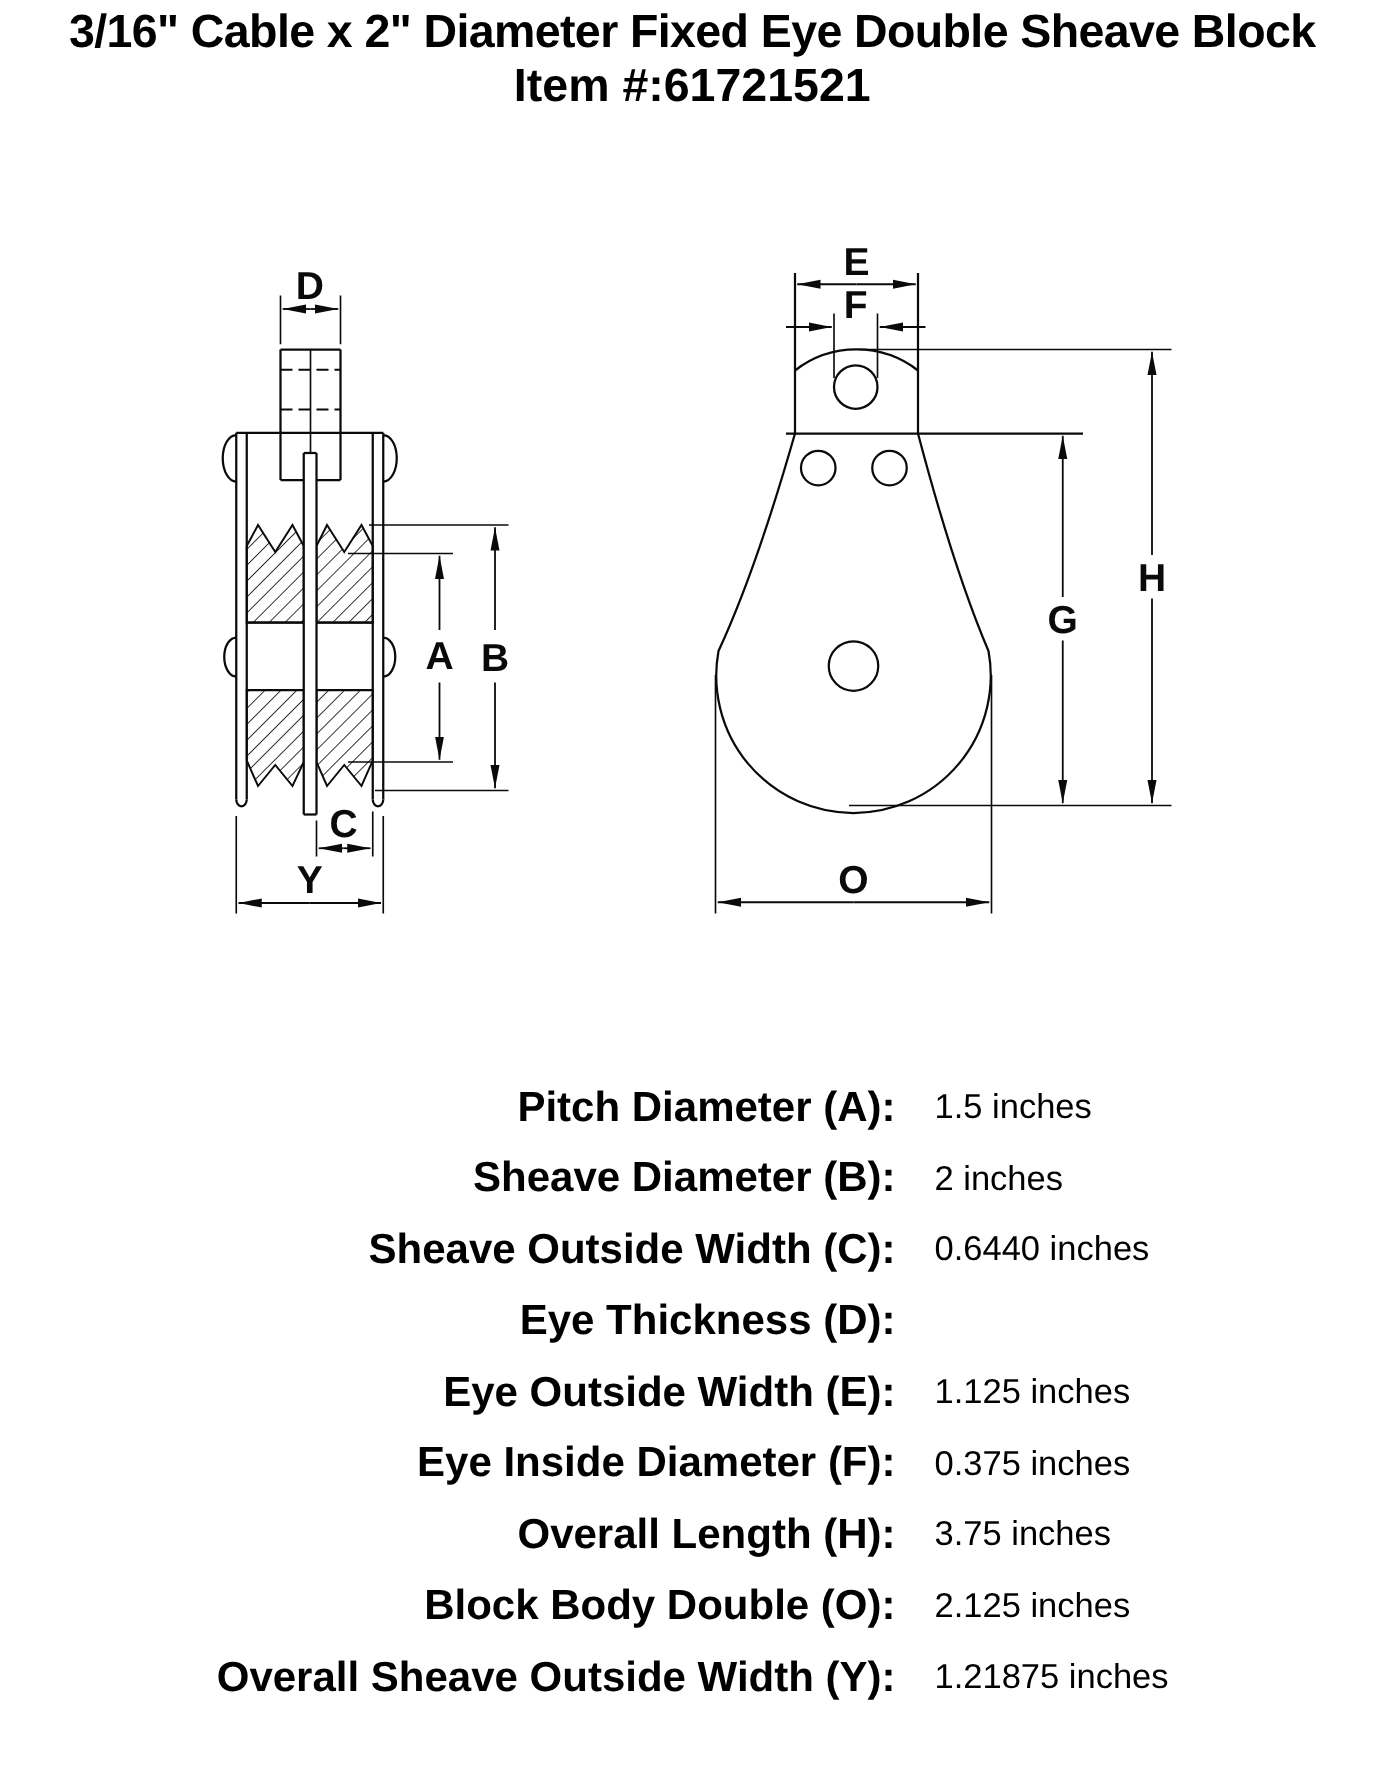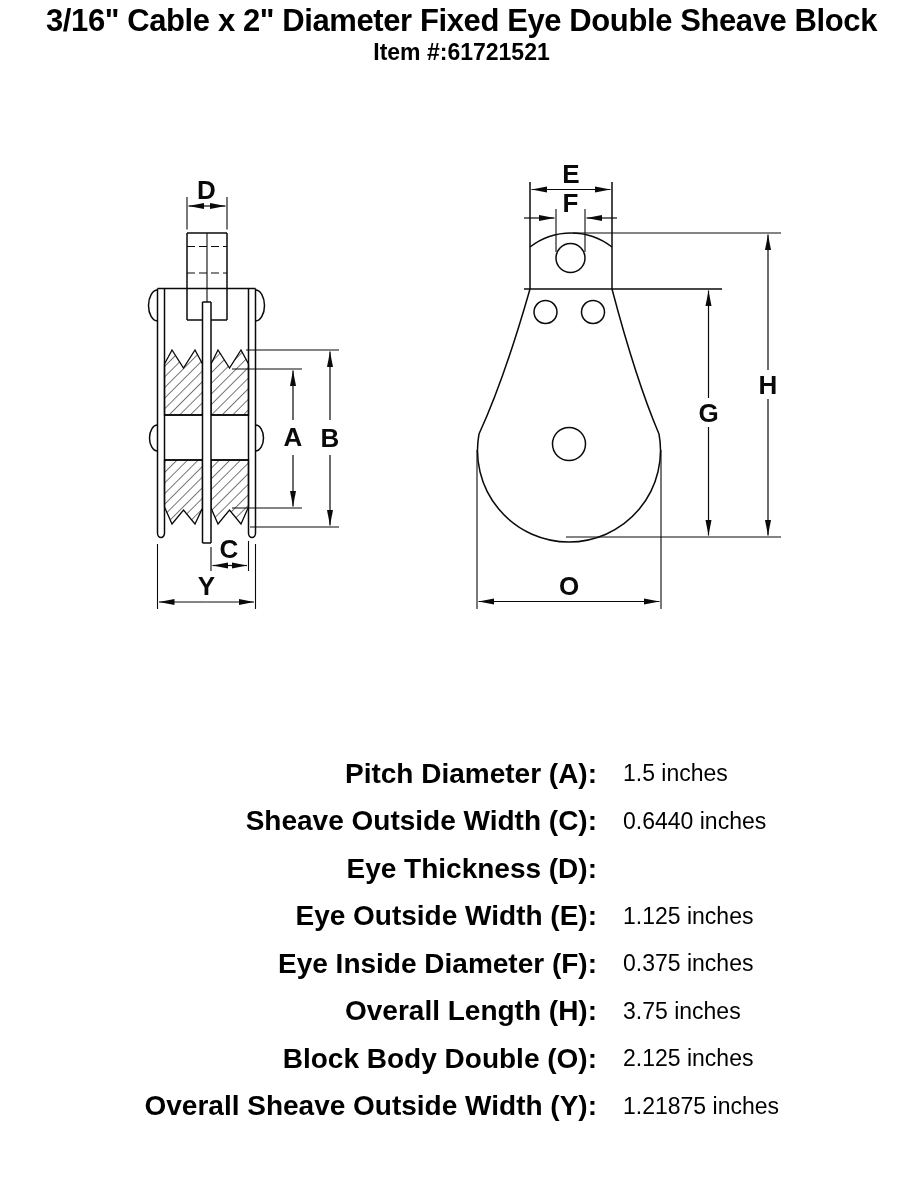--- a/index.html
+++ b/index.html
@@ -3,31 +3,31 @@
 <meta charset="utf-8">
 <style>
   html,body{margin:0;padding:0;}
   body{
     width:923px;height:1188px;position:relative;background:#ffffff;
     font-family:"Liberation Sans",sans-serif;color:#000;overflow:hidden;
   }
   .hdr{position:absolute;top:3px;left:0;width:923px;text-align:center;
        font-weight:bold;line-height:1.16;}
   .hdr .t1{font-size:31px;white-space:nowrap;letter-spacing:-0.4px;display:block;}
-  .hdr .t2{font-size:23px;display:block;text-align:center;}
+  .hdr .t2{font-size:31px;display:block;text-align:center;}
   #diagram{position:absolute;top:0;left:0;width:923px;height:1188px;}
   #diagram .ol{stroke:#0a0a0a;stroke-width:1.5;fill:none;}
   #diagram .thin{stroke:#0a0a0a;stroke-width:1.1;fill:none;}
   #diagram .dim{stroke:#0a0a0a;stroke-width:1.2;fill:none;}
   #diagram .dash{stroke:#0a0a0a;stroke-width:1.2;fill:none;stroke-dasharray:8 4;}
   #diagram .hatched{fill:url(#hatch);stroke:#0a0a0a;stroke-width:1.3;}
   #diagram .hole{fill:#ffffff;stroke:#0a0a0a;stroke-width:1.5;}
   #diagram text{font-family:"Liberation Sans",sans-serif;font-weight:bold;
        font-size:26px;fill:#0a0a0a;text-anchor:middle;}
-  .spec-table{position:absolute;top:714px;left:0;width:863px;margin-top:36px;}
+  .spec-table{position:absolute;top:714px;left:0;width:863px;}
   .spec-row{display:grid;grid-template-columns:597px 1fr;height:47.5px;align-items:center;}
   .spec-label{text-align:right;font-weight:bold;font-size:28px;white-space:nowrap;}
   .spec-value{padding-left:26px;font-size:23px;white-space:nowrap;}
 </style>
 </head>
 <body>
 
 <div class="hdr">
   <span class="t1">3/16" Cable x 2" Diameter Fixed Eye Double Sheave Block</span>
   <span class="t2">Item #:61721521</span>
@@ -184,20 +184,24 @@
     </g>
   </g>
 </svg>
 
 <div class="spec-table">
   <div class="spec-row">
     <span class="spec-label">Pitch Diameter (A):</span>
     <span class="spec-value">1.5 inches</span>
   </div>
   <div class="spec-row">
+    <span class="spec-label">Sheave Diameter (B):</span>
+    <span class="spec-value">2 inches</span>
+  </div>
+  <div class="spec-row">
     <span class="spec-label">Sheave Outside Width (C):</span>
     <span class="spec-value">0.6440 inches</span>
   </div>
   <div class="spec-row">
     <span class="spec-label">Eye Thickness (D):</span>
   </div>
   <div class="spec-row">
     <span class="spec-label">Eye Outside Width (E):</span>
     <span class="spec-value">1.125 inches</span>
   </div>

